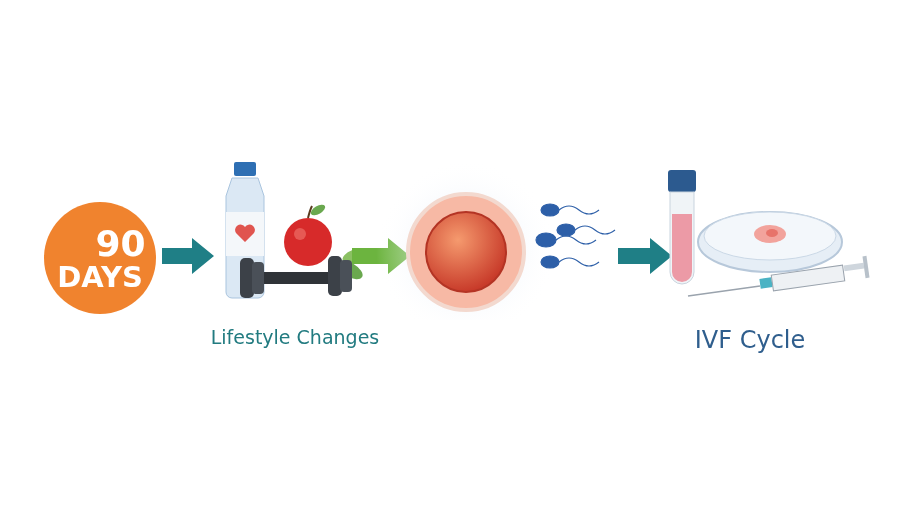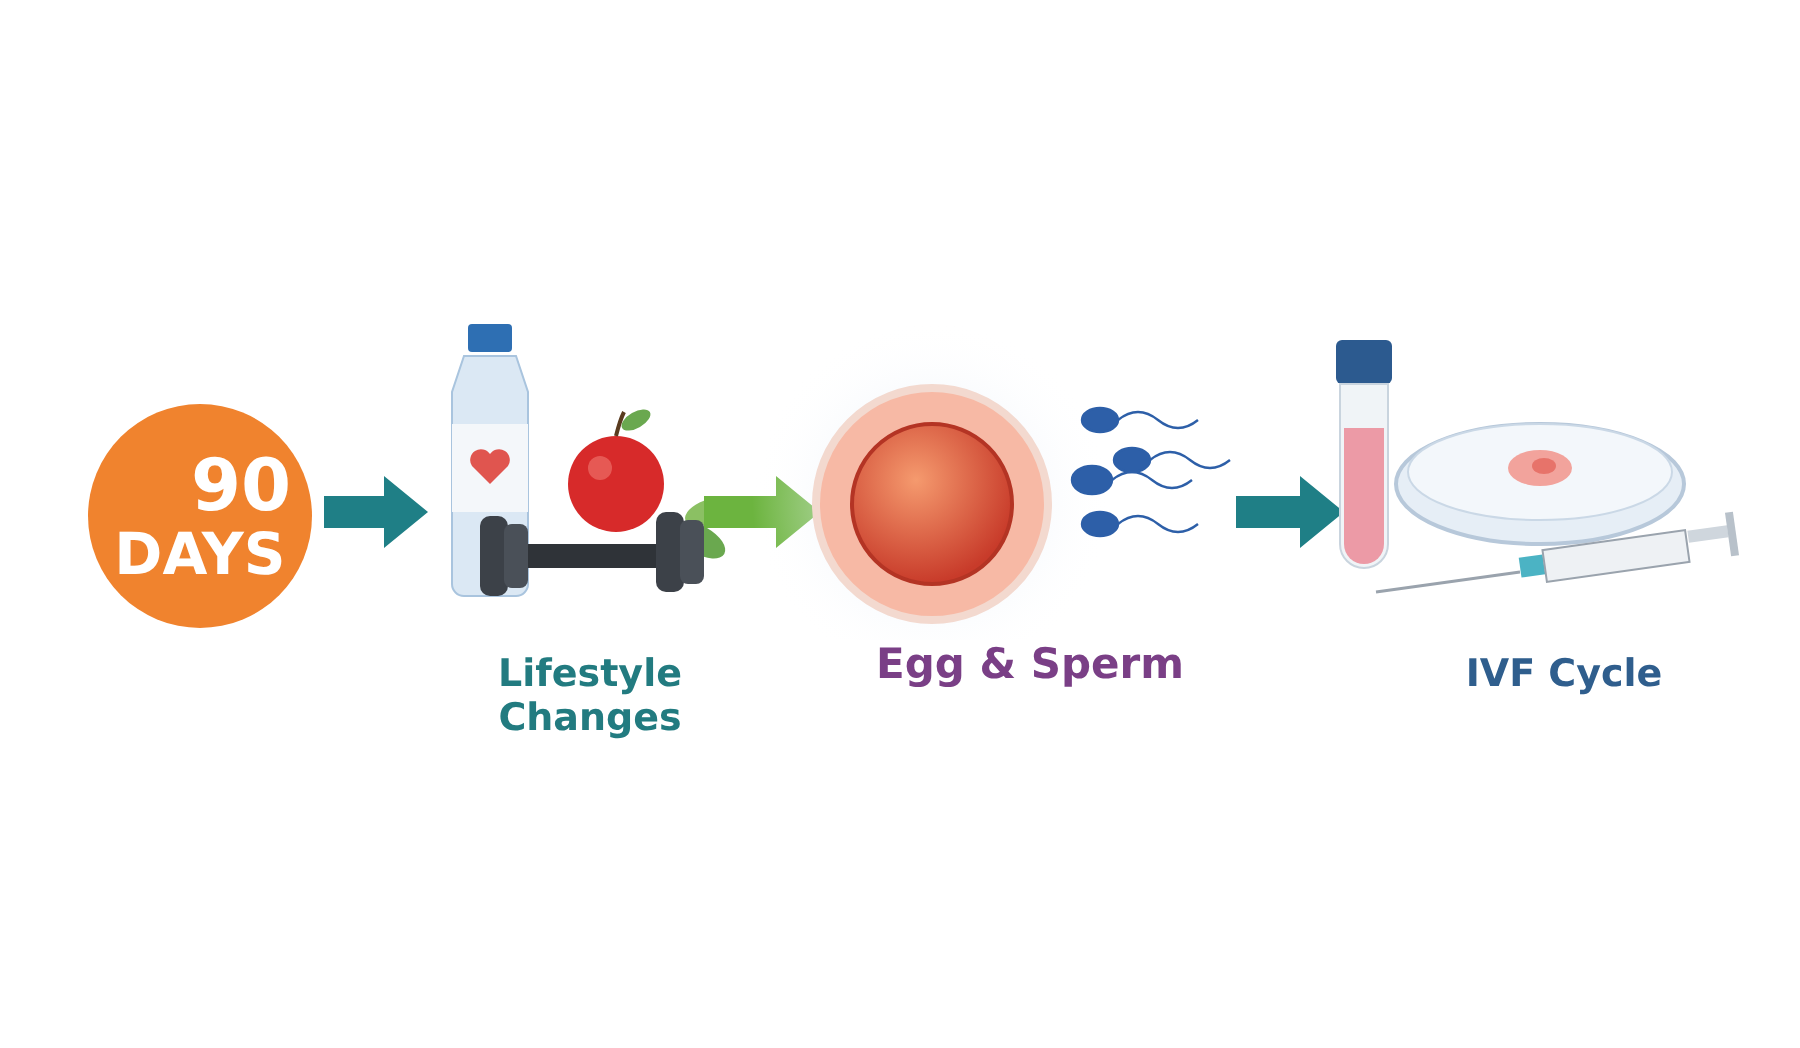--- a/index.html
+++ b/index.html
@@ -4,24 +4,24 @@
 <style>
   html, body { margin:0; padding:0; }
   body { width:900px; height:524px; background:#ffffff; position:relative; overflow:hidden;
          font-family:"DejaVu Sans","Liberation Sans",sans-serif; }
   .abs { position:absolute; }
   .badge { left:44px; top:202px; width:112px; height:112px; border-radius:50%;
            background:#f0832e; color:#fff; display:flex; flex-direction:column;
            align-items:center; justify-content:center; font-weight:bold; }
   .badge .num { font-size:36px; line-height:38px;margin-left:41px; }
   .badge .unit { font-size:29px; line-height:28px; }
-  .label { font-weight:bold; text-align:center; }
+  .label { font-weight:normal; text-align:center; }
   .lbl1 { left:200px; top:326px; width:190px; font-size:19px; color:#227b80; }
   .lbl2 { left:410px; top:318px; width:210px; font-size:21px; line-height:29px; color:#7a3f86; }
-  .lbl3 { left:712px; top:326px; width:140px; font-size:19px; color:#2f5e8d; }
+  .lbl3 { left:680px; top:326px; width:140px; font-size:24px; color:#2f5e8d; }
 </style>
 </head>
 <body>
 
 <div class="abs badge">
   <div class="num">90</div>
   <div class="unit">DAYS</div>
 </div>
 
 <svg class="abs" style="left:162px;top:236px" width="52" height="40">
@@ -106,15 +106,14 @@
     <line x1="28" y1="126" x2="100" y2="116" stroke="#9aa3ad" stroke-width="1.5"></line>
     <rect x="100" y="108" width="12" height="10" fill="#4bb3c4" transform="rotate(-8 106 113)"></rect>
     <rect x="112" y="100" width="72" height="16" fill="#eef1f4" stroke="#9aa3ad" transform="rotate(-8 148 108)"></rect>
     <rect x="184" y="94" width="20" height="6" fill="#cfd6dd" transform="rotate(-8 194 97)"></rect>
     <rect x="204" y="86" width="4" height="22" fill="#b8c1ca" transform="rotate(-8 206 97)"></rect>
   </g>
 </svg>
 
 <div class="abs label lbl1">Lifestyle Changes</div>
 <div class="abs label lbl2">
-  <div>Egg &amp; Sperm</div>
 </div>
 <div class="abs label lbl3">IVF Cycle</div>
 
 </body></html>

